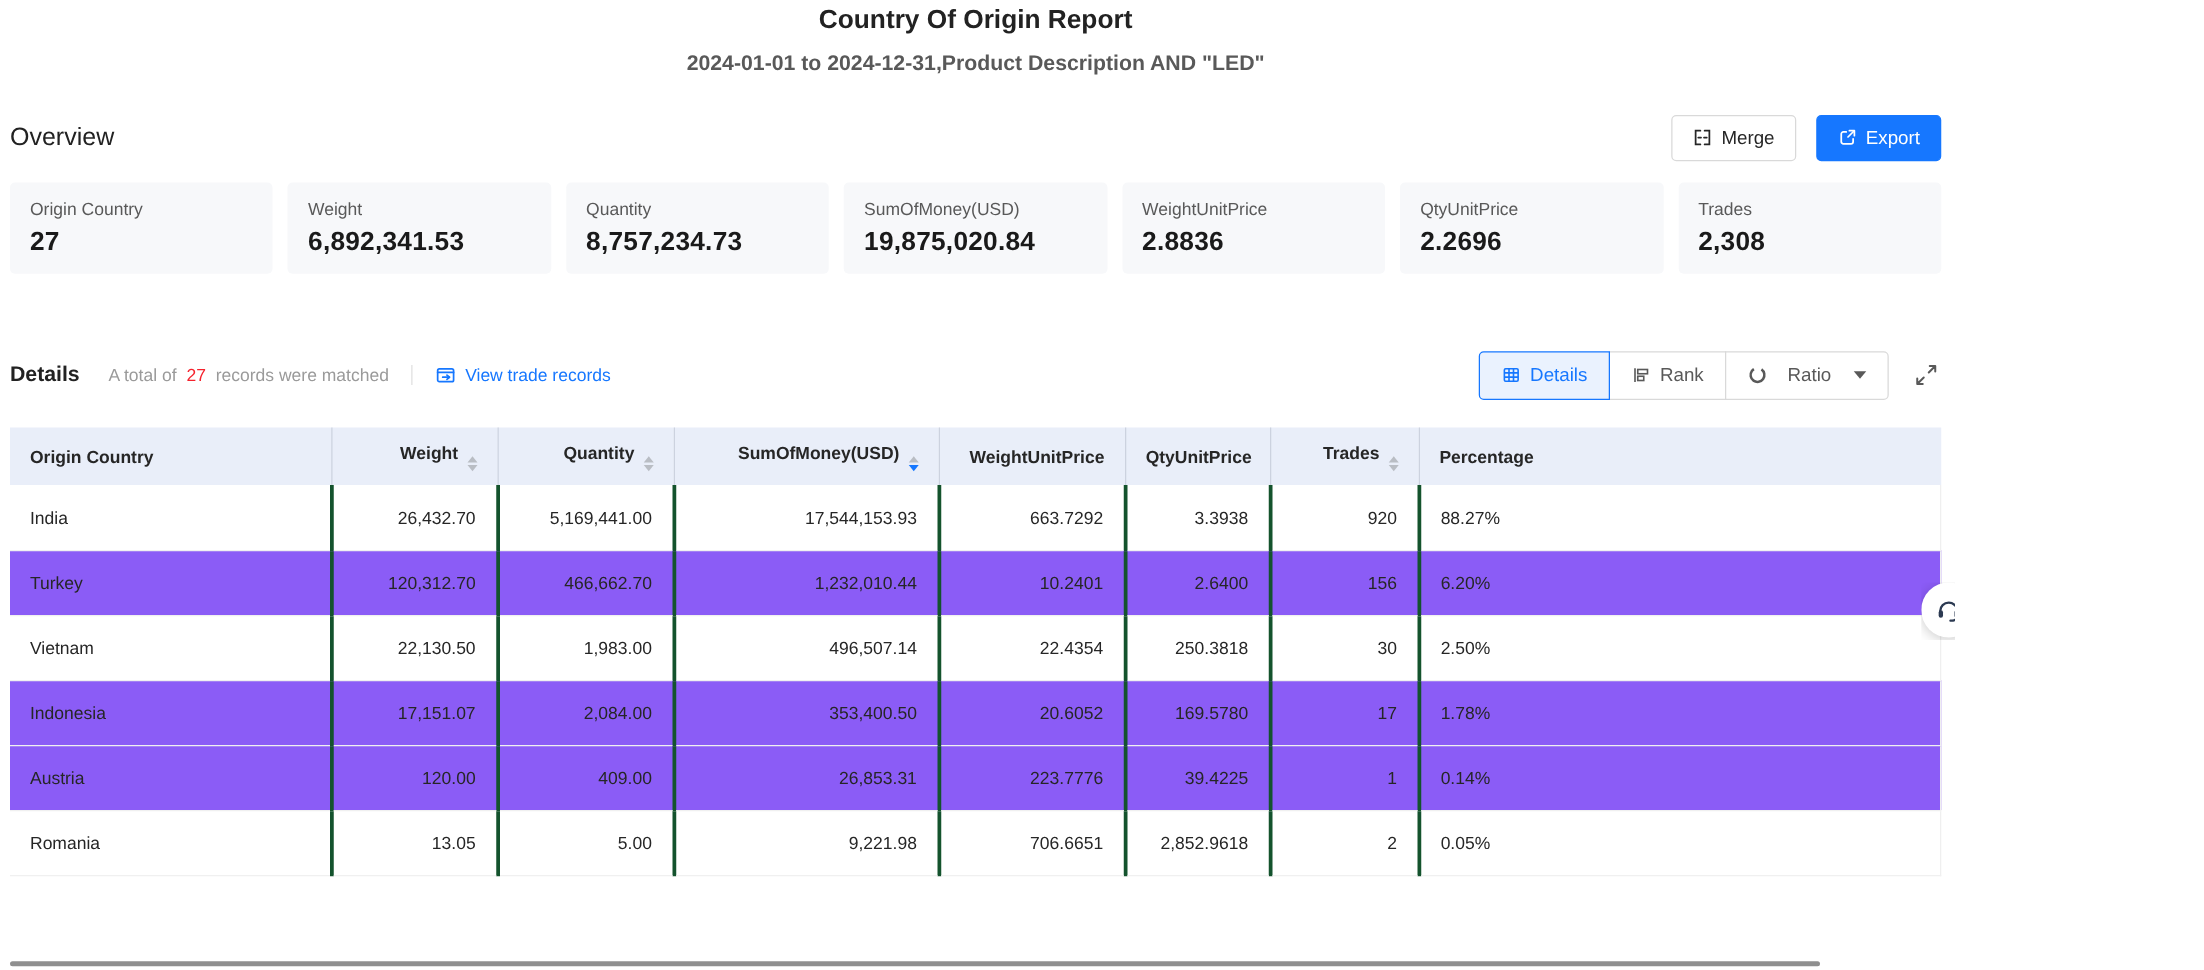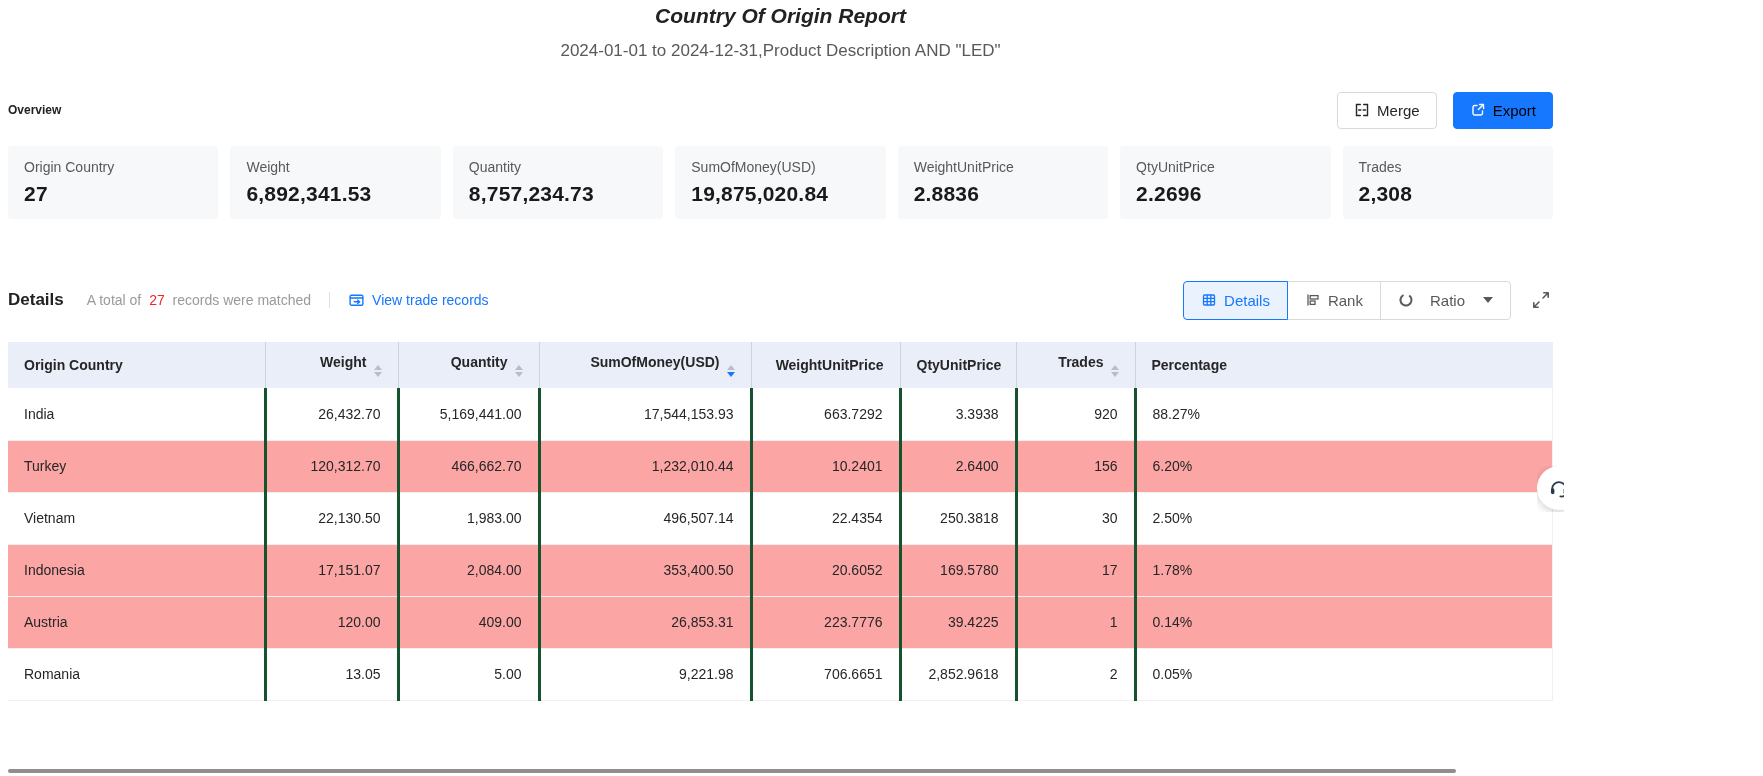--- a/index.html
+++ b/index.html
@@ -1,28 +1,28 @@
 <!DOCTYPE html>
 <html><head>
 <meta charset="utf-8">
 <style>
   * { margin:0; padding:0; box-sizing:border-box; }
   html,body { width:1763px; height:776px; overflow:hidden; background:#fff;
     font-family:"Liberation Sans", sans-serif; color:#262626; }
   .page { width:1545px; margin-left:8px; position:relative; }
 
-  .page-title { margin-top:4px; text-align:center; font-size:21px; font-weight:600; color:#222;font-style:italic; }
-  .page-subtitle { margin-top:13px; text-align:center; font-size:17px; font-weight:400; color:#595959; }
+  .page-title { margin-top:4px; text-align:center; font-size:21px; font-weight:600; color:#222; }
+  .page-subtitle { margin-top:13px; text-align:center; font-size:17px; font-weight:700; color:#595959; }
 
   .overview-bar { margin-top:29px; display:flex; justify-content:space-between; align-items:center; height:40px; }
-  .overview-heading { font-size:12px; font-weight:700; color:#222; }
+  .overview-heading { font-size:20px; font-weight:400; color:#222; }
   .top-actions { display:flex; gap:16px; }
   .btn { display:inline-flex; align-items:center; gap:7px; height:37px; padding:12px 16px;
     border-radius:4px; font-size:15px; cursor:pointer; border:1px solid #d9d9d9; background:#fff; color:#262626; }
-  .btn-export { background:#1677ff; border-color:#1677ff; color:#000000; }
+  .btn-export { background:#1677ff; border-color:#1677ff; color:#ffffff; }
 
   .stat-cards { margin-top:16px; display:flex; gap:12px; }
   .stat-card { flex:1; height:73px; background:#f7f8fa; border-radius:4px; padding:13px 16px; }
   .card-label { font-size:14px; color:#595959; }
   .card-value { margin-top:7px; font-size:21px; font-weight:700; color:#1a1a1a; letter-spacing:.2px; }
 
   .details-bar { margin-top:61px; display:flex; justify-content:space-between; align-items:center; height:40px; }
   .details-left { display:flex; align-items:center; }
   .details-heading { font-size:17px; font-weight:700; color:#222; }
   .matched-text { margin-left:23px; font-size:14px; color:#9a9a9a; }
@@ -41,21 +41,21 @@
     border-top:6px solid #595959; margin-left:2px; }
   .fullscreen-btn { margin-left:20px; width:22px; height:22px; cursor:pointer; display:flex; align-items:center; }
 
   table { margin-top:22px; width:1545px; border-collapse:collapse; table-layout:fixed; font-size:14px; }
   thead th { background:#e9eef9; height:46px; font-weight:600; color:#262626;
     border-right:1px solid #ccd2df; padding:0 16px; white-space:nowrap; }
   thead th:last-child { border-right:none; }
   tbody td { height:52px; border-bottom:1px solid #f0f0f0; border-right:3px solid #14532d;
     padding:0 16px; color:#262626; white-space:nowrap; }
   tbody td:last-child { border-right:1px solid #efefef; }
-  tbody tr.stripe { background:#fca5a5;margin-top:36px; }
+  tbody tr.stripe { background:#8b5cf6;margin-top:36px; }
   .al-left { text-align:left; }
   .al-right { text-align:right; }
   th.sortable { cursor:pointer; }
   .sort-carets { display:inline-flex; flex-direction:column; vertical-align:-3px; margin-left:7px; }
   .caret-up { width:0; height:0; border-left:4px solid transparent; border-right:4px solid transparent;
     border-bottom:5px solid #b9bdc4; margin-bottom:2px; }
   .caret-down { width:0; height:0; border-left:4px solid transparent; border-right:4px solid transparent;
     border-top:5px solid #b9bdc4; }
   .caret-down.active { border-top-color:#1677ff; }
 

